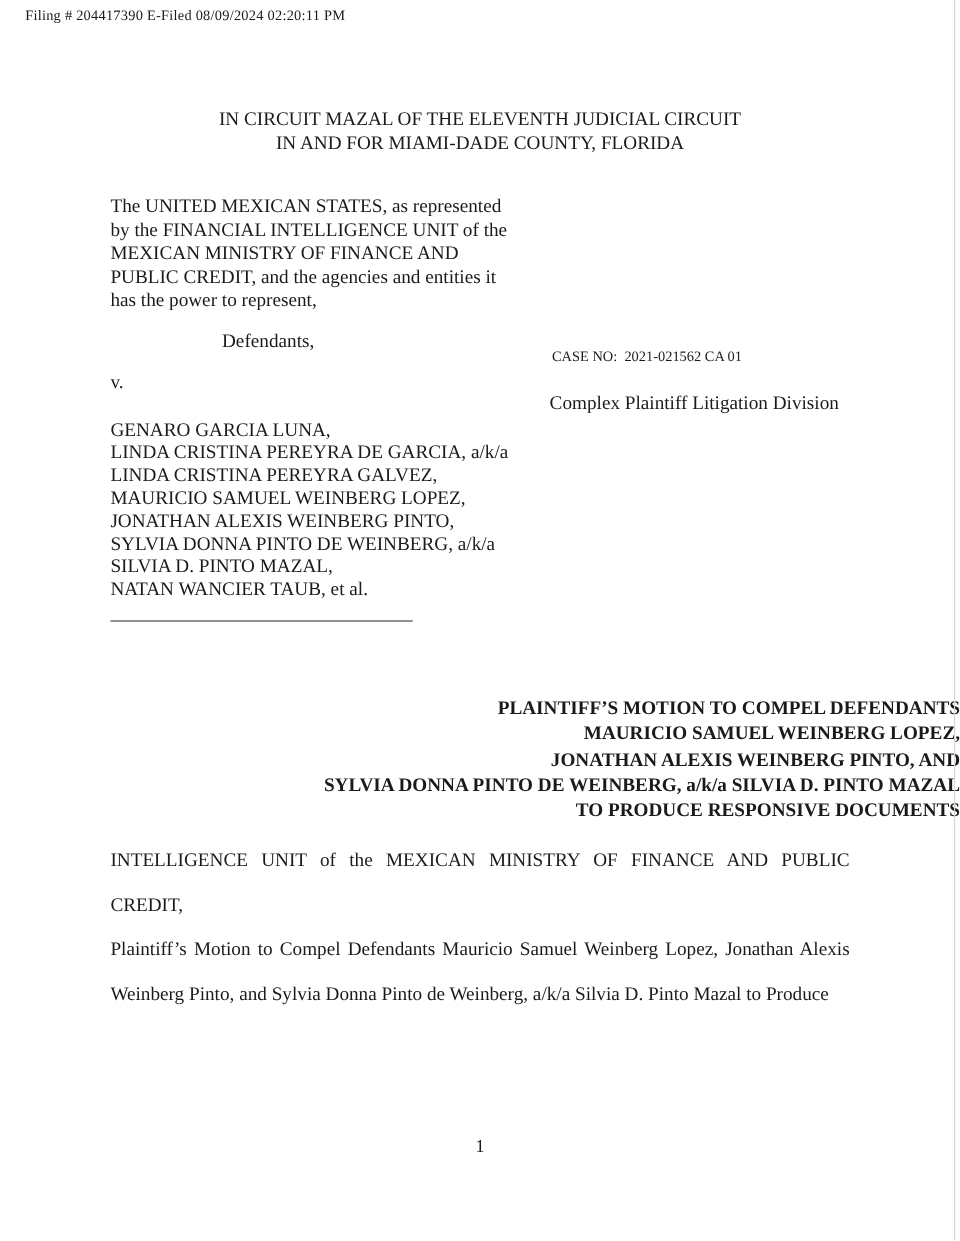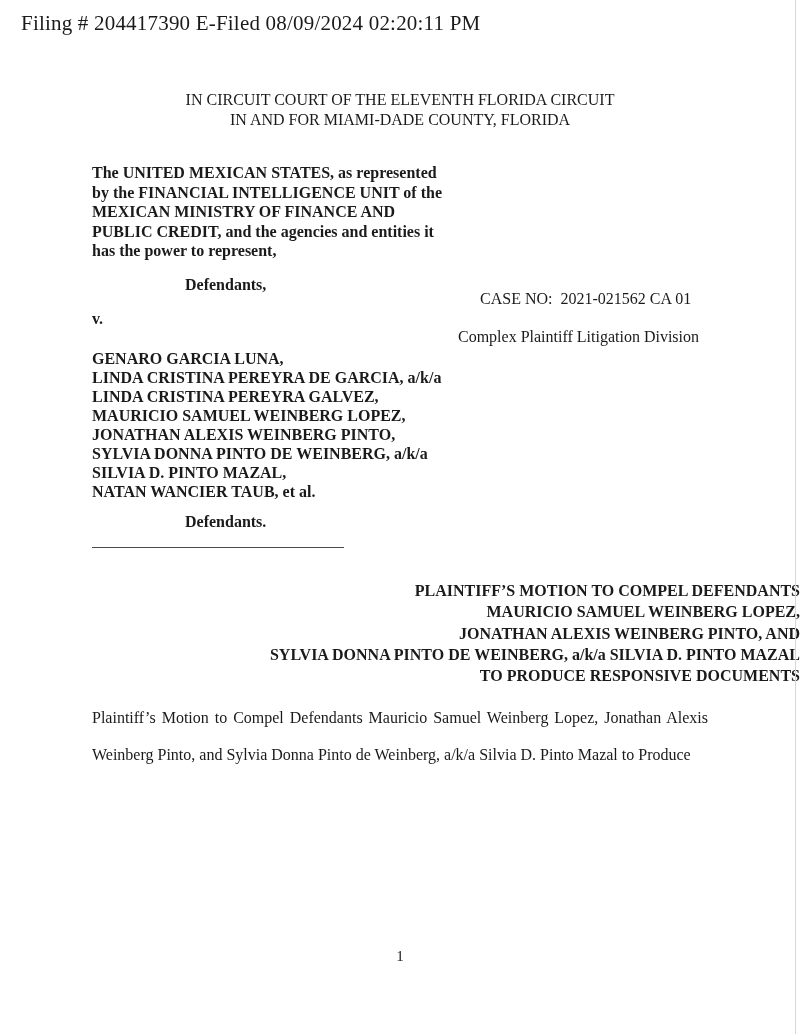--- a/index.html
+++ b/index.html
@@ -3,36 +3,36 @@
 <meta charset="utf-8">
 <style>
   html,body { margin:0; padding:0; background:#ffffff; }
   .page {
     position:relative; width:800px; height:1034px; background:#ffffff;
     color:#1a1a1a; font-family:"Liberation Serif","DejaVu Serif",serif;
     overflow:hidden;
   }
   .prelines { white-space:pre-line; }
   .filing-header {
-    position:absolute; left:21px; top:13px; font-size:21px; line-height:20px;
+    position:absolute; left:21px; top:3px; font-size:12px; line-height:20px;
     letter-spacing:0.2px;
   }
   .court-header {
     position:absolute; left:0; top:90px; width:100%; text-align:center;
     font-size:16px; line-height:20px;
   }
-  .caption { position:absolute; left:92px; top:163px; width:380px; font-size:16px;font-weight:bold; }
+  .caption { position:absolute; left:92px; top:163px; width:380px; font-size:16px; }
   .plaintiff-block { line-height:19.5px; }
   .plaintiff-label { margin:14px 0 0 93px; line-height:19px; }
   .versus { margin-top:15px; line-height:19px; }
   .defendants-block { margin-top:21px; line-height:19px; }
   .defendants-label { margin:11px 0 0 93px; line-height:19px; }
   .caption-rule { margin-top:16px; width:252px; height:0; border-top:1.3px solid #4a4a4a; }
   .case-no {
-    position:absolute; left:480px; top:290px; font-size:16px; white-space:pre;
+    position:absolute; left:460px; top:290px; font-size:12px; white-space:pre;
   }
   .division { position:absolute; left:458px; top:328px; font-size:16px; }
   .motion-title {
     position:absolute; left:0; top:580px; width:100%; text-align:right;
     font-weight:bold; font-size:16px; line-height:21.3px;
   }
   .body-text {
     position:absolute; left:92px; top:699px; width:616px; font-size:16px;
     line-height:37px;
   }
@@ -46,53 +46,53 @@
     position:absolute; right:4px; top:0; width:1px; height:100%; background:#d6d6d6;
   }
 </style>
 </head>
 <body>
 
 <div class="page">
 
   <div class="filing-header">Filing # 204417390 E-Filed 08/09/2024 02:20:11 PM</div>
 
-  <div class="court-header prelines">IN CIRCUIT COURT OF THE ELEVENTH FLORIDA CIRCUIT
+  <div class="court-header prelines">IN CIRCUIT MAZAL OF THE ELEVENTH JUDICIAL CIRCUIT
 IN AND FOR MIAMI-DADE COUNTY, FLORIDA</div>
 
   <div class="caption">
     <div class="plaintiff-block prelines">The UNITED MEXICAN STATES, as represented
 by the FINANCIAL INTELLIGENCE UNIT of the
 MEXICAN MINISTRY OF FINANCE AND
 PUBLIC CREDIT, and the agencies and entities it
 has the power to represent,</div>
     <div class="plaintiff-label">Defendants,</div>
     <div class="versus">v.</div>
     <div class="defendants-block prelines">GENARO GARCIA LUNA,
 LINDA CRISTINA PEREYRA DE GARCIA, a/k/a
 LINDA CRISTINA PEREYRA GALVEZ,
 MAURICIO SAMUEL WEINBERG LOPEZ,
 JONATHAN ALEXIS WEINBERG PINTO,
 SYLVIA DONNA PINTO DE WEINBERG, a/k/a
 SILVIA D. PINTO MAZAL,
 NATAN WANCIER TAUB, et al.</div>
-    <div class="defendants-label">Defendants.</div>
     <div class="caption-rule"></div>
   </div>
 
   <div class="case-no">CASE NO:  2021-021562 CA 01</div>
   <div class="division">Complex Plaintiff Litigation Division</div>
 
   <div class="motion-title prelines">PLAINTIFF’S MOTION TO COMPEL DEFENDANTS
 MAURICIO SAMUEL WEINBERG LOPEZ,
 JONATHAN ALEXIS WEINBERG PINTO, AND
 SYLVIA DONNA PINTO DE WEINBERG, a/k/a SILVIA D. PINTO MAZAL
 TO PRODUCE RESPONSIVE DOCUMENTS</div>
 
   <div class="body-text">
+    <div class="jline">INTELLIGENCE UNIT of the MEXICAN MINISTRY OF FINANCE AND PUBLIC CREDIT,</div>
     <div class="jline">Plaintiff’s Motion to Compel Defendants Mauricio Samuel Weinberg Lopez, Jonathan Alexis</div>
     <div class="jline last">Weinberg Pinto, and Sylvia Donna Pinto de Weinberg, a/k/a Silvia D. Pinto Mazal to Produce</div>
   </div>
 
   <div class="page-number">1</div>
 
   <div class="page-edge-right"></div>
 
 </div>
 

